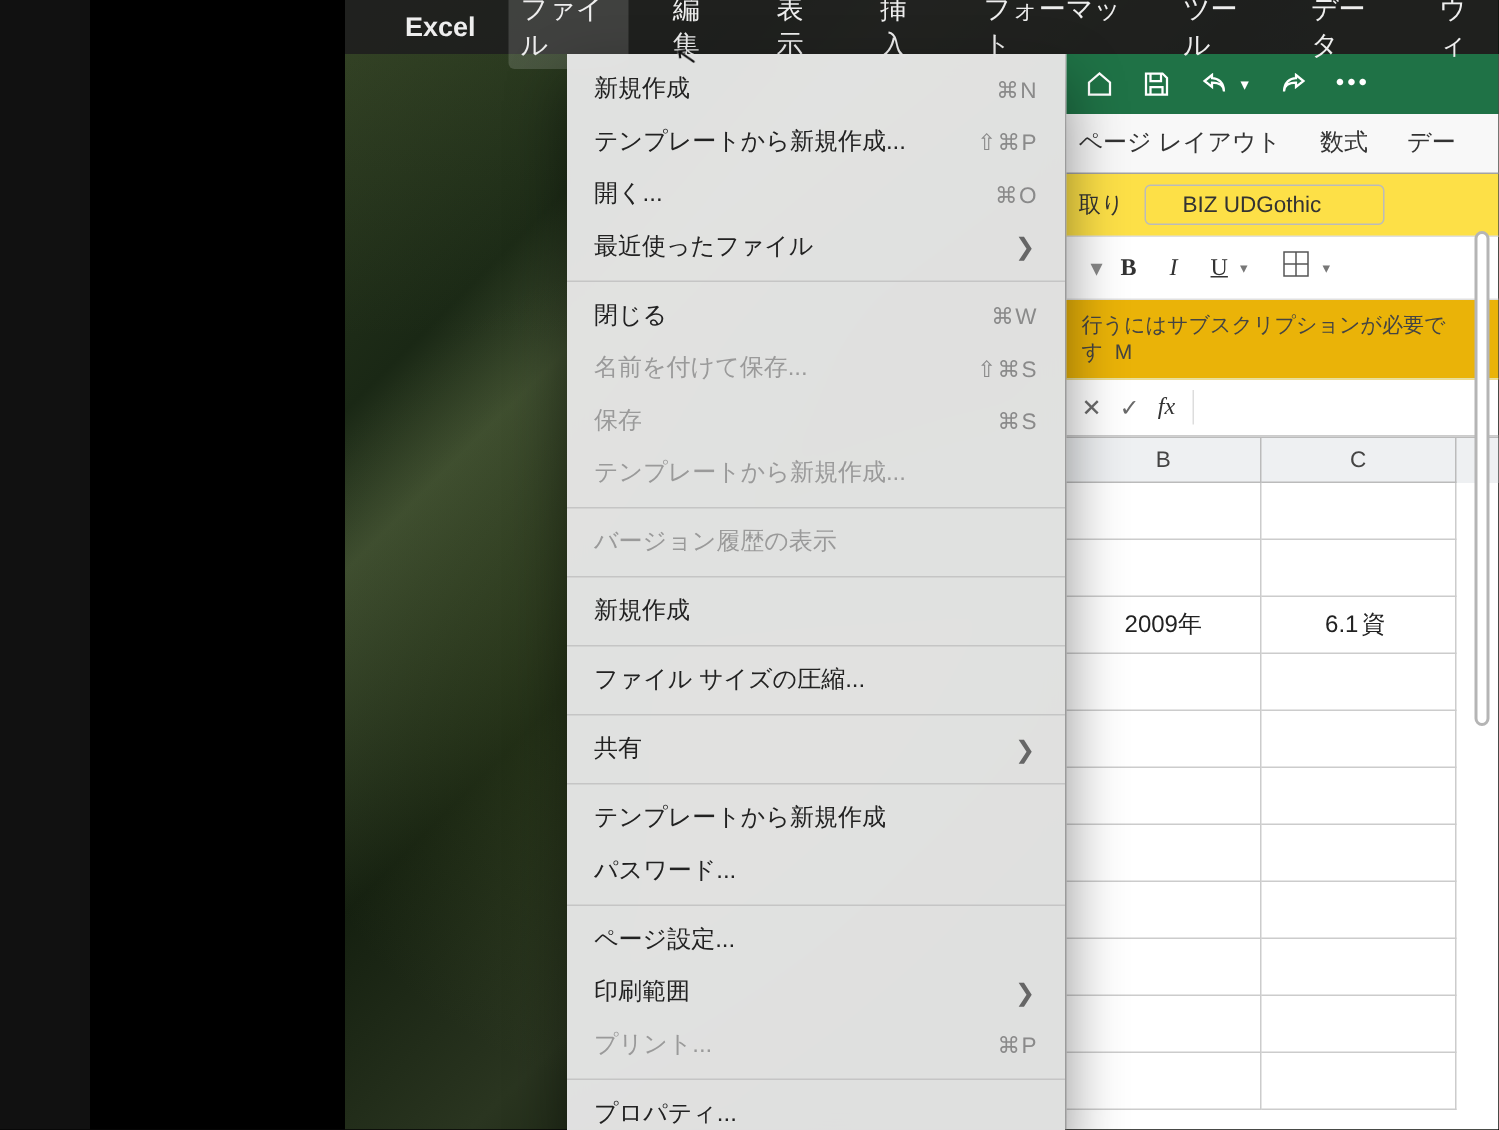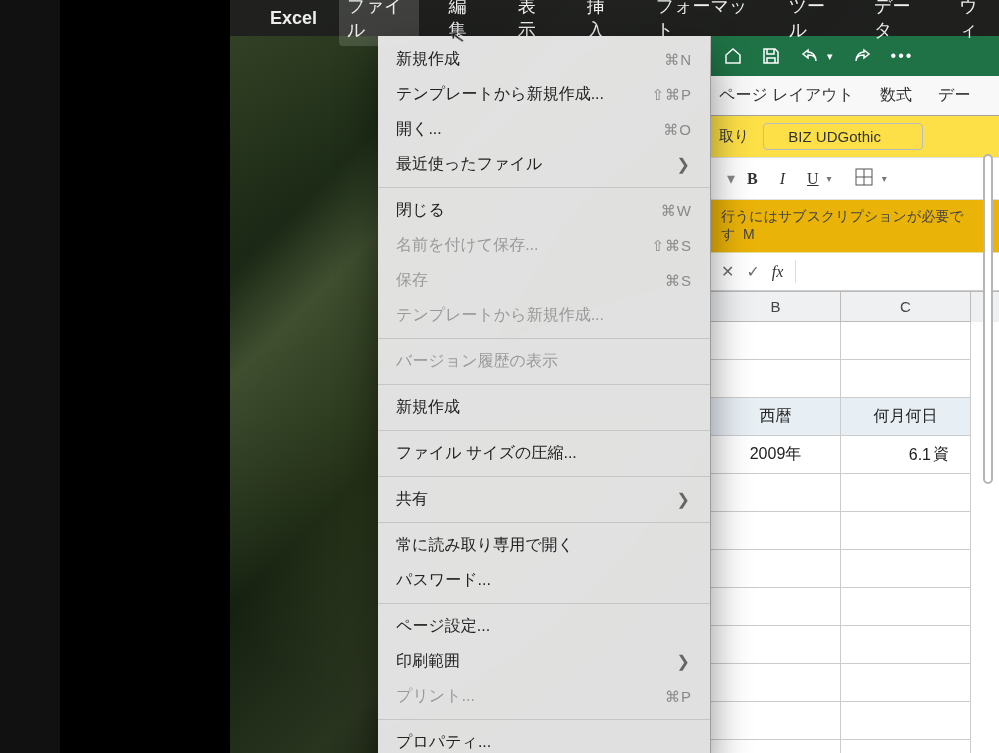--- a/index.html
+++ b/index.html
@@ -111,21 +111,21 @@
   .colhdr {
     flex:0 0 130px; border-right:1px solid #bbb; border-bottom:1px solid #bbb;
     display:flex; align-items:center; justify-content:center; color:#444; font-size:15px;
   }
   .datarow { display:flex; height:38px; }
   .cell {
     flex:0 0 130px; border-right:1px solid #ccc; border-bottom:1px solid #ccc;
     display:flex; align-items:center; justify-content:center;
     font-size:16px; color:#222;
   }
-  .cell.right { justify-content:flex-end; padding-right:21px;}
+  .cell.right { padding-right:4px;}
   .datarow.head .cell { background:#e7eef4; font-weight:500; }
   .pen-bar {
     position:absolute; right:6px; top:118px; width:10px; height:330px;
     border:2px solid #b5b5b5; border-radius:8px; background:#fff;
   }
 </style>
 </head>
 <body>
 
 <div class="monitor-bezel"></div>
@@ -193,21 +193,21 @@
     <div class="drow">
       <span>ファイル サイズの圧縮...</span>
     </div>
     <div class="dsep"></div>
     <div class="drow">
       <span>共有</span>
       <span class="chev">❯</span>
     </div>
     <div class="dsep"></div>
     <div class="drow">
-      <span>常に読み取り専用で開く</span>
+      <span>テンプレートから新規作成</span>
     </div>
     <div class="drow">
       <span>パスワード...</span>
     </div>
     <div class="dsep"></div>
     <div class="drow">
       <span>ページ設定...</span>
     </div>
     <div class="drow">
       <span>印刷範囲</span>
@@ -293,24 +293,20 @@
       <div class="colhdr">C</div>
     </div>
     <div class="datarow">
         <div class="cell"></div>
         <div class="cell"></div>
       </div>
     <div class="datarow">
         <div class="cell"></div>
         <div class="cell"></div>
       </div>
-    <div class="datarow head">
-      <div class="cell">西暦</div>
-      <div class="cell">何月何日</div>
-    </div>
     <div class="datarow">
       <div class="cell">2009年</div>
       <div class="cell right">
         <span>6.1</span>
           <span style="margin-left:2px;">資</span>
       </div>
     </div>
     <div class="datarow">
         <div class="cell"></div>
         <div class="cell"></div>

